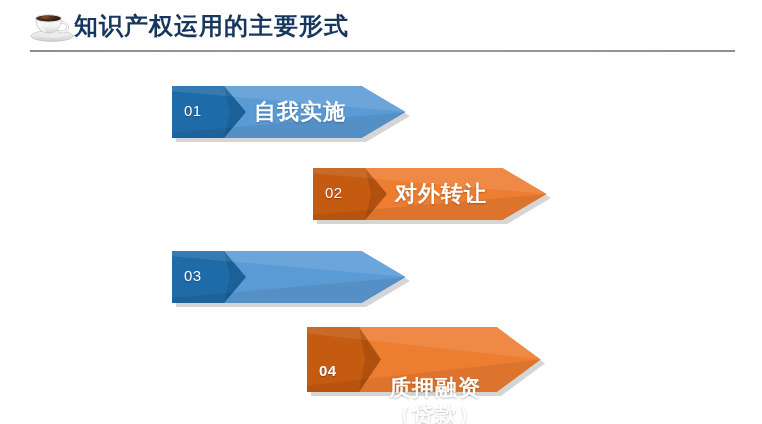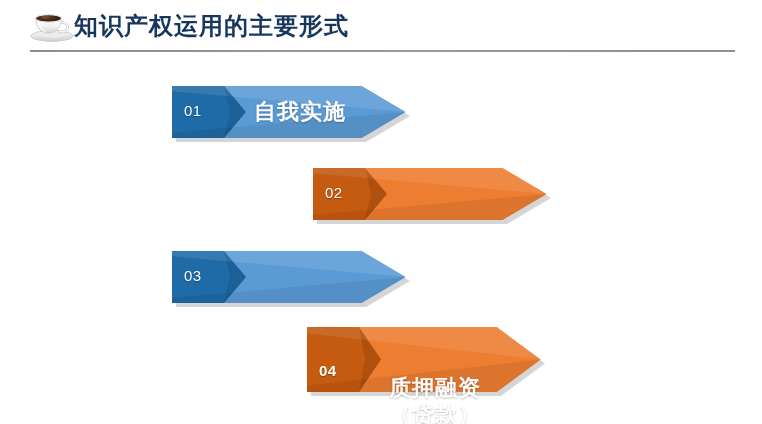--- a/index.html
+++ b/index.html
@@ -206,20 +206,21 @@
 
          <polygon points="0,0 52,0 74,26 52,52 0,52" fill="url(#gg1)"></polygon>
 
          <polygon points="0,0 190,0 234,26 0,5.2" fill="#ffffff" opacity="0.10"></polygon>
          <polygon points="0,52 190,52 234,26 0,46.800000000000004" fill="#000000" opacity="0.07"></polygon>
          <polygon points="52,0 74,26 52,52 58,26" fill="#000000" opacity="0.10"></polygon>
        </g>
      </svg>
         </div>
         <div class="banner-num" style="left: 12px; top: 16px;">02</div>
+        <div class="banner-label" style="left: 82px; top: 12px; width: 136px;">对外转让</div>
       </div>
       <div class="banner" style="left: 172px; top: 251px; width: 234px; height: 52px;">
         <div class="banner-shadow" style="background: transparent;">
           <svg width="234" height="52" viewBox="0 0 234 52">
        <polygon points="0,0 190,0 234,26 190,52 0,52" fill="#C9C9C9" opacity="0.9"></polygon>
      </svg>
         </div>
         <div class="banner-body">
           <svg width="234" height="52" viewBox="0 0 234 52">
        <defs>

